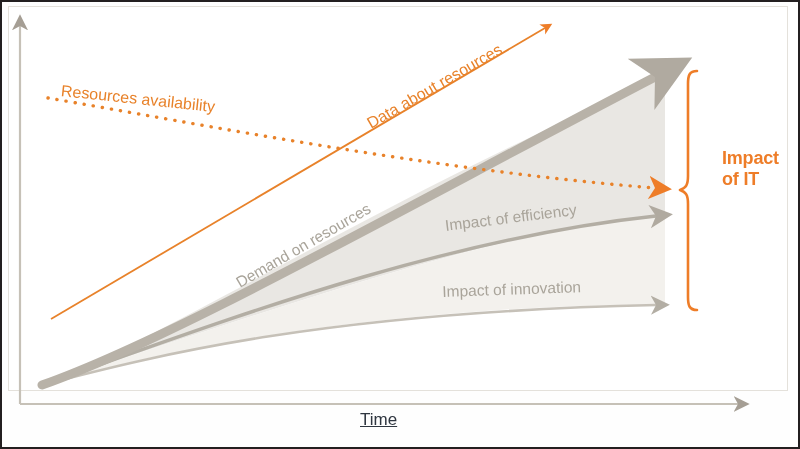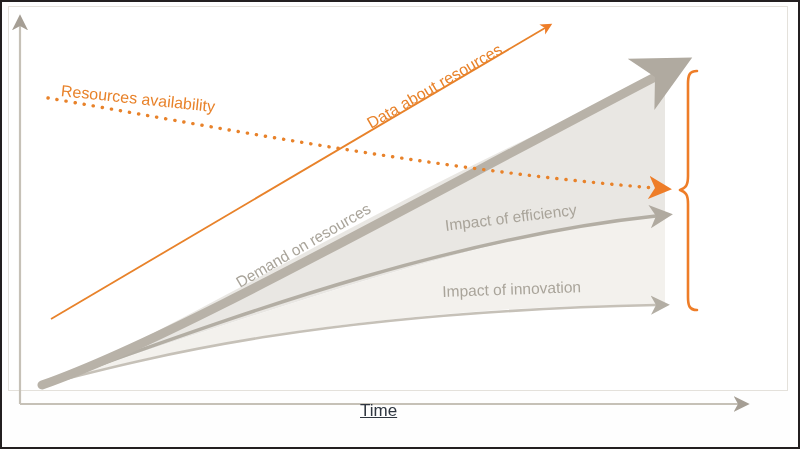--- a/index.html
+++ b/index.html
@@ -62,21 +62,21 @@
     color: #ee7d28;
     font-size: 18px;
     font-weight: bold;
     line-height: 1.16;
     font-family: "Liberation Sans", sans-serif;
     letter-spacing: -0.2px;
   }
   #axis-time {
     position: absolute;
     left: 360px;
-    top: 401px;
+    top: 410px;
     color: #2f3640;
     font-size: 17px;
     font-family: "Liberation Sans", sans-serif;
     text-decoration: underline;
   }
 </style>
 </head>
 <body>
 
 <div id="page">
@@ -157,16 +157,20 @@
   <div class="chart-label lbl-orange" style="left:62px; top:82px; transform: rotate(6deg); transform-origin: left top;">Resources availability</div>
 
   <div class="chart-label lbl-orange" style="left:364px; top:117px; transform: rotate(-30deg); transform-origin: left top;">Data about resources</div>
 
   <div class="chart-label lbl-gray" style="left:233px; top:276px; transform: rotate(-30deg); transform-origin: left top;">Demand on resources</div>
 
   <div class="chart-label lbl-gray" style="left:444px; top:217px; transform: rotate(-7deg); transform-origin: left top;">Impact of efficiency</div>
 
   <div class="chart-label lbl-gray" style="left:442px; top:283px; transform: rotate(-2deg); transform-origin: left top;">Impact of innovation</div>
 
+  <div id="impact-of-it">
+    <div>Impact</div>
+    <div>of IT</div>
+  </div>
 
   <div id="axis-time">Time</div>
 
 </div>
 
 </body></html>

